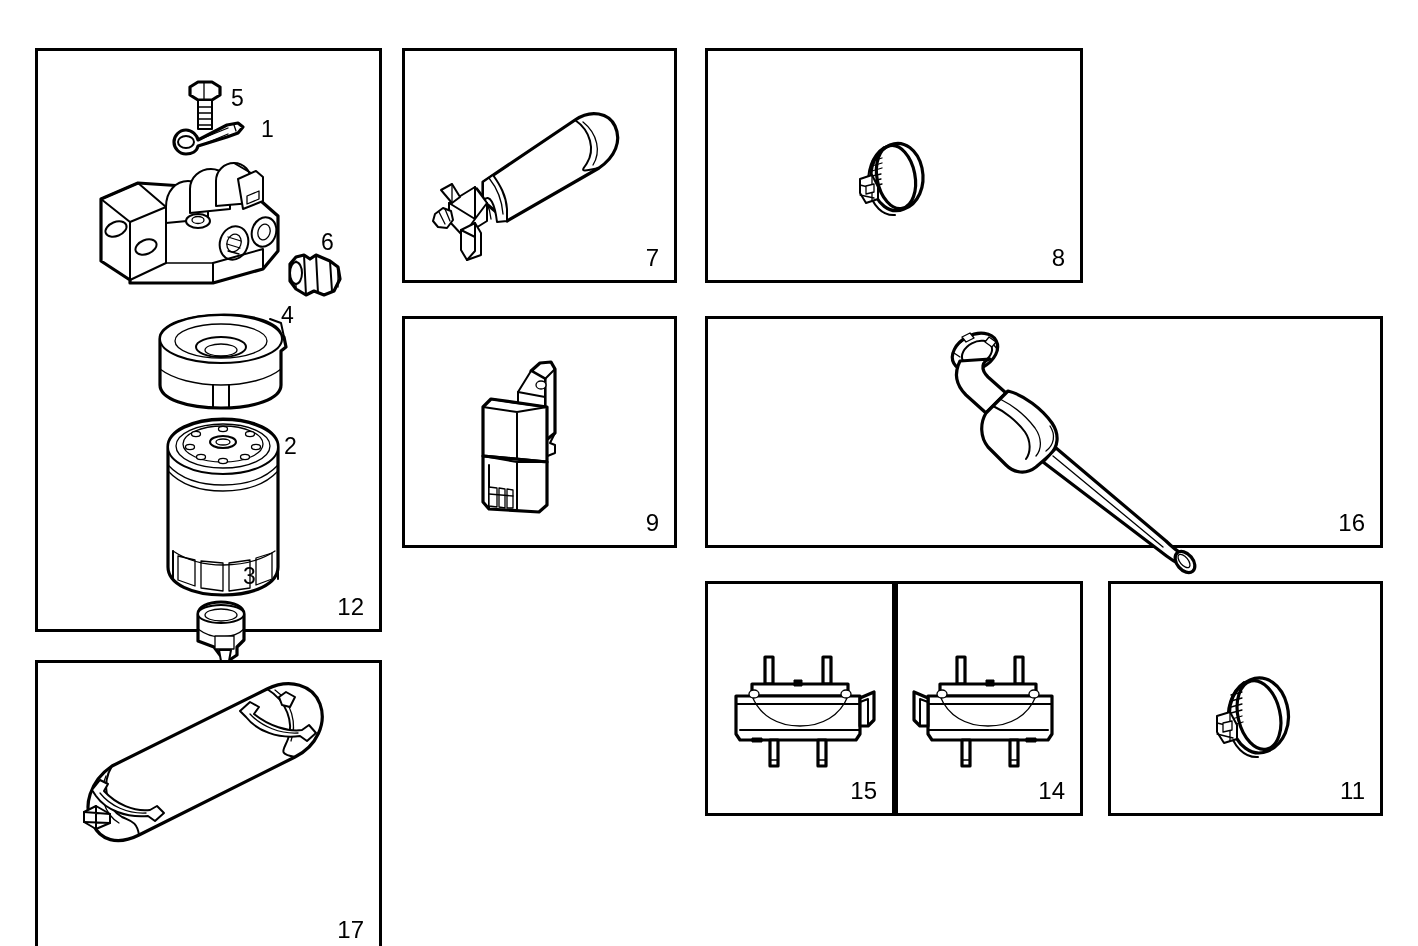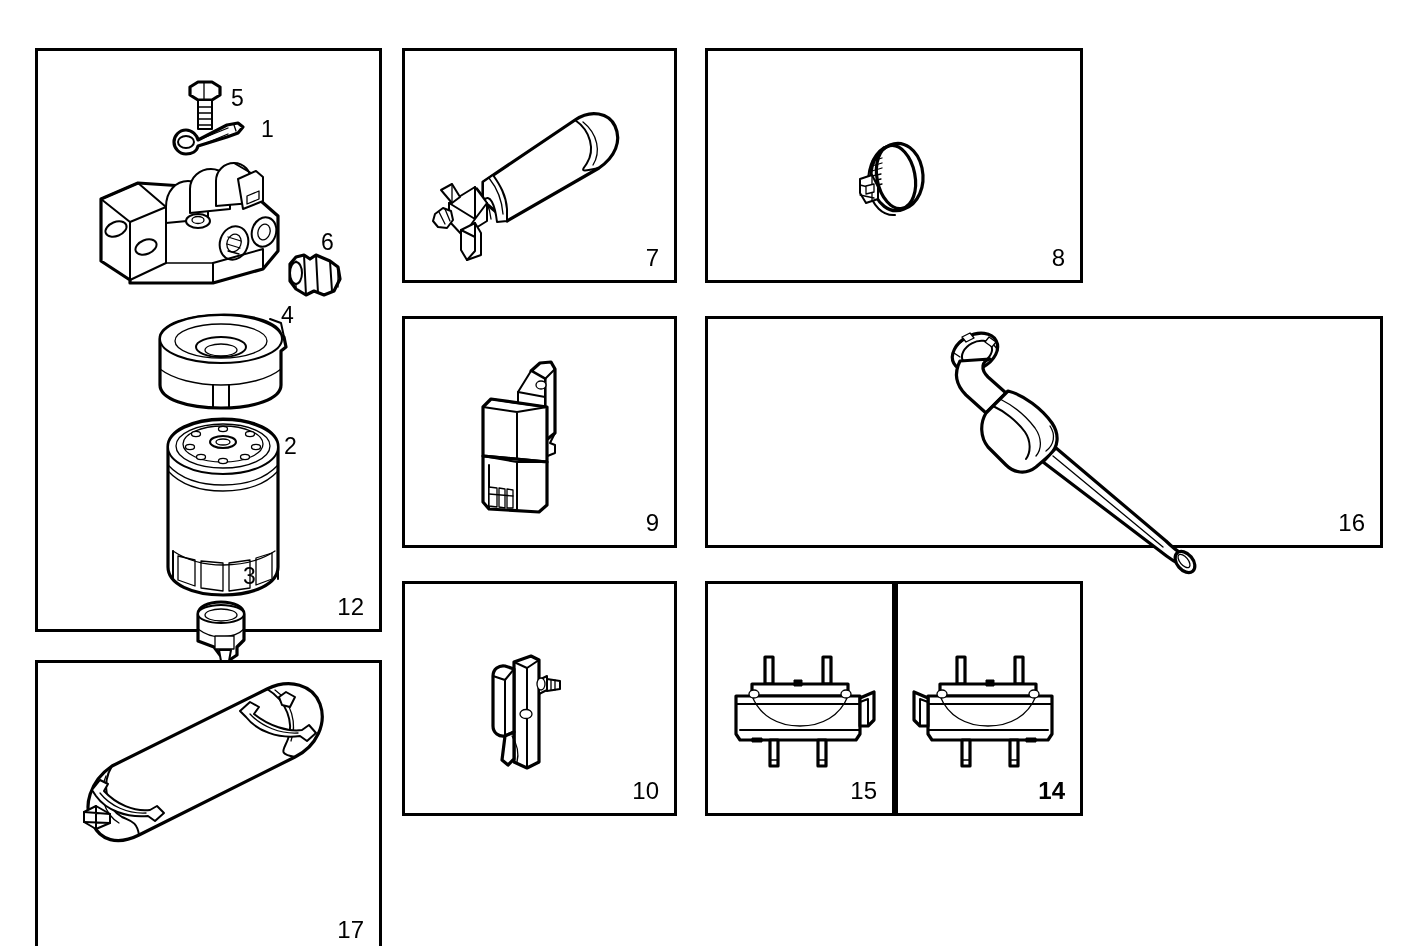--- a/index.html
+++ b/index.html
@@ -279,45 +279,20 @@
           <path class="ln-t" d="M345 137 L455 228"></path>
 
           <ellipse class="fl-h" cx="477" cy="243" rx="8" ry="12" transform="rotate(-40 477 243)"></ellipse>
           <ellipse class="fl-t" cx="476" cy="242" rx="4" ry="8" transform="rotate(-40 476 242)"></ellipse>
         </g>
       </svg>
     </div>
     <span class="panel-num" style="right:15px;bottom:10px;">16</span>
   </div>
 
-  <div class="panel" style="left:402px;top:581px;width:275px;height:235px;">
-    <div class="art">
-      <svg width="269" height="229" viewBox="0 0 269 229">
-        <g>
-
-          <path class="fl-h" d="M109 78 L126 72 L134 76 L134 178 L122 184 L109 178 Z"></path>
-          <path class="ln" d="M109 78 L122 84 L134 76 M122 84 L122 184"></path>
-          <ellipse class="fl-t" cx="121" cy="130" rx="6" ry="4.5"></ellipse>
-
-          <path class="fl-h" d="M88 92 C88 85 94 81 100 82 L109 85 L109 148 L100 152
-                                C94 153 88 149 88 142 Z"></path>
-          <path class="ln" d="M88 92 L100 96 L109 85 M100 96 L100 152"></path>
-
-          <path class="fl-h" d="M100 152 L109 148 L109 175 L103 181 L97 176 Z"></path>
-          <path class="ln-t" d="M107 152 C112 160 114 170 112 178"></path>
-
-          <path class="fl" d="M134 96 L142 92 L142 106 L134 110 Z"></path>
-          <path class="fl" d="M142 95 L155 97 L155 105 L142 107 Z"></path>
-          <path class="ln-t" d="M146 96 L146 106 M150 96 L150 106"></path>
-          <ellipse class="fl-t" cx="136" cy="100" rx="4" ry="6"></ellipse>
-        </g>
-      </svg>
-    </div>
-    <span class="panel-num" style="right:15px;bottom:10px;">10</span>
-  </div>
 
   <div class="panel" style="left:705px;top:581px;width:190px;height:235px;text-align:center;">
     <div class="art">
       <svg width="184" height="229" viewBox="0 0 184 229">
         <g>
 
           <path class="fl-h" d="M57 73 L65 73 L65 100 L57 100 Z"></path>
           <path class="fl-h" d="M115 73 L123 73 L123 100 L115 100 Z"></path>
 
           <path class="fl-h" d="M44 100 L140 100 L140 112 L44 112 Z"></path>
@@ -359,17 +334,35 @@
           <ellipse class="fl-t" cx="138" cy="110" rx="5" ry="4"></ellipse>
           <path class="fl-h" d="M152 114 L166 108 L166 136 L160 142 L152 142 Z"></path>
           <path class="ln" d="M152 118 L160 115 L160 142"></path>
           <path class="fl-h" d="M62 156 L70 156 L70 182 L62 182 Z"></path>
           <path class="fl-h" d="M110 156 L118 156 L118 182 L110 182 Z"></path>
           <path class="ln-t" d="M62 176 L70 176 M110 176 L118 176"></path>
           <path class="solid" d="M44 154 L54 154 L54 158 L44 158 Z"></path>
         </g>
       </svg>
     </div>
-    <span class="panel-num" style="right:15px;bottom:10px;font-weight:bold;">14</span>
-  </div>
-
+    <span class="panel-num" style="right:15px;bottom:10px;font-weight:normal;">14</span>
+  </div>
+
+  <div class="panel" style="left:1108px;top:581px;width:275px;height:235px;">
+    <div class="art">
+      <svg width="269" height="229" viewBox="0 0 269 229">
+        <g>
+          <path class="fl-h" d="M139 96 C155 89 171 101 176 121 C181 141 173 160 157 167
+                                C141 174 125 161 120 141 C115 121 123 103 139 96 Z"></path>
+          <ellipse class="ln-h" cx="148" cy="131" rx="21" ry="35" transform="rotate(-13 148 131)"></ellipse>
+          <path class="ln" d="M133 98 C120 107 114 125 118 144 C122 163 134 174 147 173"></path>
+          <path class="ln-t" d="M120 111 L131 108 M120 117 L131 114 M120 123 L131 120
+                                M120 129 L131 126 M121 135 L131 132 M122 141 L132 138"></path>
+          <path class="fl" d="M106 132 L119 128 L126 141 L126 155 L113 159 L106 148 Z"></path>
+          <path class="ln-t" d="M119 128 L119 157 M106 139 L119 142 M106 150 L122 154"></path>
+          <path class="fl-t" d="M112 139 L121 137 L121 146 L112 148 Z"></path>
+        </g>
+      </svg>
+    </div>
+    <span class="panel-num" style="right:15px;bottom:10px;">11</span>
+  </div>
 
 </div>
 
 </body></html>

